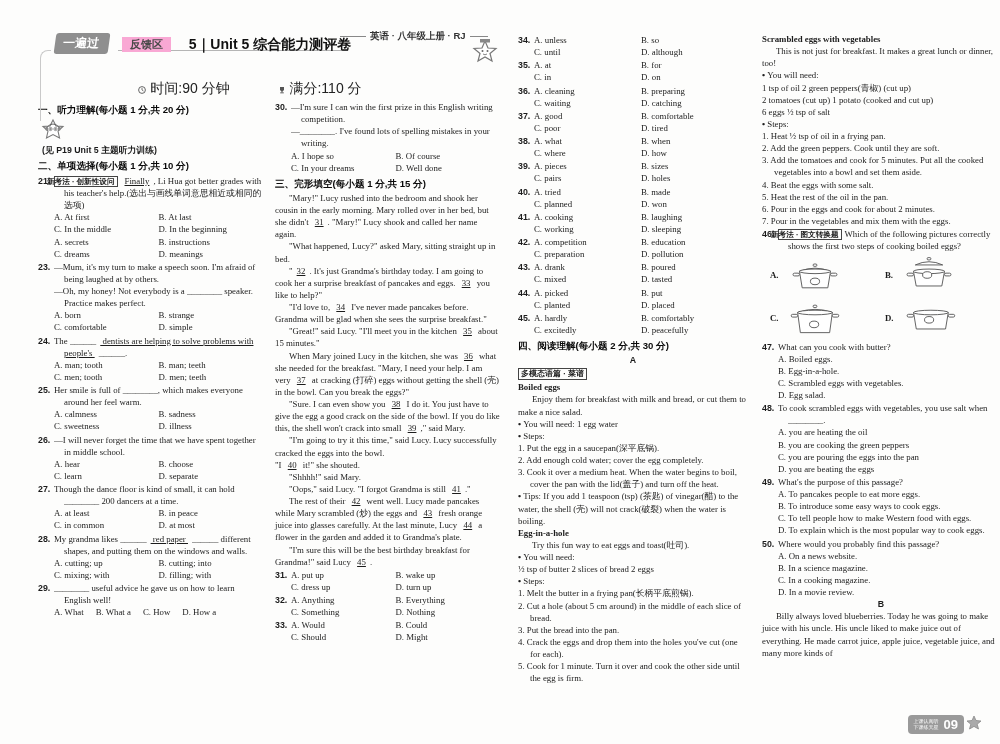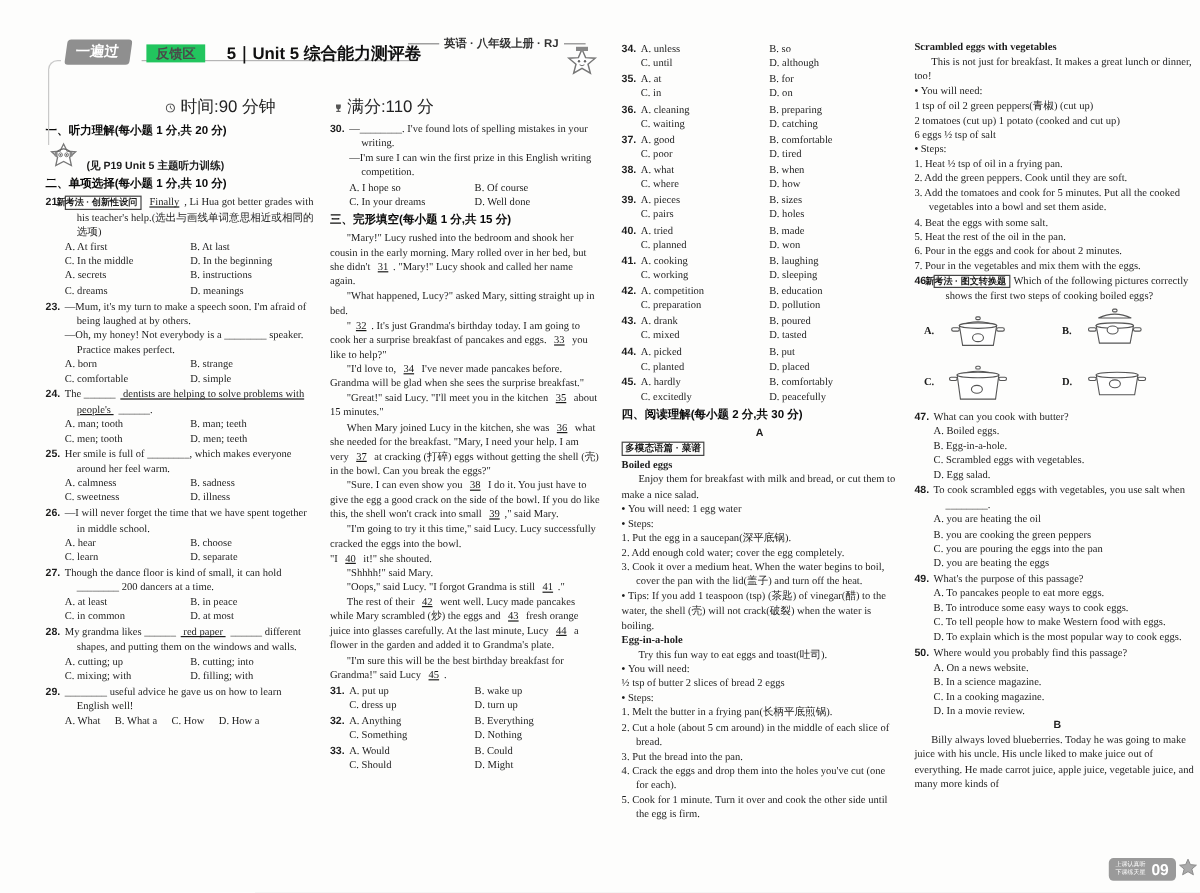--- a/index.html
+++ b/index.html
@@ -14,38 +14,38 @@
   #col1{margin-left:38px;margin-top:8px;}
   #col2{margin-left:12px;margin-top:8px;}
   #col3{margin-left:18px;margin-top:33px;}
   #col4{margin-left:14px;margin-top:33px;width:238px;}
 
   
   .header{position:relative;height:92px;}
   .brand-badge{position:absolute;left:55px;top:33px;background:#8f8f8f;color:#fff;
      font-family:"Liberation Sans",sans-serif;font-weight:bold;font-size:12px;
      padding:2px 10px 2px 8px;border-radius:3px;transform:skewX(-8deg);}
-  .zone-tab{position:absolute;left:122px;top:37px;color:#4a4a4a;background:#22c55e;
+  .zone-tab{position:absolute;left:122px;top:37px;color:#4a4a4a;background:#f9a8d4;
      font-family:"Liberation Sans",sans-serif;font-weight:bold;font-size:11px;padding:0 8px;z-index:2;}
   .brand-line{position:absolute;left:118px;top:50px;width:230px;height:0;border-top:1px solid #b5b5b5;}
   .corner{position:absolute;left:40px;top:50px;width:10px;height:70px;border-left:1px solid #c9c9c9;border-top:1px solid #c9c9c9;border-top-left-radius:8px;}
   .edition-wrap{position:absolute;left:340px;top:30px;display:flex;align-items:center;}
   .edition-dash{width:26px;border-top:1px solid #888;margin-right:4px;}
   .edition-dash.r{width:18px;margin:0 0 0 4px;}
   .edition{font-family:"Liberation Sans",sans-serif;font-weight:bold;font-size:9.5px;color:#333;white-space:nowrap;}
   .paper-title{position:absolute;left:90px;top:36px;width:360px;text-align:center;
      font-family:"Liberation Sans",sans-serif;font-weight:bold;font-size:14px;color:#111;}
   .meta-row{position:absolute;left:0;top:80px;width:500px;text-align:center;font-size:14px;
      font-family:"Liberation Sans",sans-serif;color:#222;}
   .meta-row .item{margin:0 22px;white-space:nowrap;}
   .mascot-top{position:absolute;left:472px;top:38px;}
 
   
   .h{font-family:"Liberation Sans",sans-serif;font-weight:bold;font-size:9.6px;margin:3px 0 2px 0;color:#0a0a0a;}
-  .listen{display:flex;align-items:flex-end;margin:2px 0 3px 0;}
+  .listen{display:flex;align-items:flex-start;margin:2px 0 3px 0;flex-direction:column;}
   .listen .txt{margin-left:4px;font-weight:bold;font-family:"Liberation Sans",sans-serif;font-size:8.8px;}
   .q{position:relative;padding-left:16px;margin-top:1px;}
   .q .num{position:absolute;left:0;top:0;font-weight:bold;font-family:"Liberation Sans",sans-serif;}
   .q .line{padding-left:10px;text-indent:-10px;}
   .tagbox{display:inline-block;border:0.8px solid #444;font-family:"Liberation Sans",sans-serif;
      font-weight:bold;font-size:7.6px;padding:0 2px;margin-right:3px;line-height:1.25;}
   .o2{display:flex;padding-left:16px;}
   .o2 .oa{width:50%;}
   .o2 .ob{flex:1;}
   .o4{padding-left:16px;display:flex;}
@@ -60,21 +60,21 @@
   .bullet{padding-left:0;}
   .bullet:before{content:"• ";font-weight:bold;}
   .step{padding-left:12px;text-indent:-12px;}
   .bl{text-decoration:underline;padding:0 4px;}
   .pics{padding-left:8px;margin:2px 0 2px 0;}
   .pics .row{display:flex;align-items:center;margin-bottom:3px;}
   .pics .cell{display:flex;align-items:center;width:50%;}
   .pics .plabel{font-weight:bold;margin-right:4px;font-family:"Liberation Serif",serif;}
 
   
-  .footer-badge{position:absolute;right:2px;bottom:10px;display:flex;align-items:center;}
+  .footer-badge{position:absolute;right:18px;bottom:10px;display:flex;align-items:center;}
   .fb-body{background:#9a9a9a;border-radius:4px;color:#fff;display:flex;align-items:center;padding:2px 6px;}
   .fb-slogan{font-size:5px;line-height:1.25;font-family:"Liberation Sans",sans-serif;text-align:center;margin-right:5px;}
   .fb-num{font-size:13px;font-weight:bold;font-family:"Liberation Sans",sans-serif;}
   .fb-star{margin-left:2px;}
   svg{display:block;}
 </style>
 </head>
 <body>
 
 <div class="page">
@@ -247,22 +247,22 @@
             <span>A. What</span>
             <span>B. What a</span>
             <span>C. How</span>
             <span>D. How a</span>
           </div>
         </div>
       <div class="col" id="col2">
           <div class="q">
             <span class="num">30.</span>
             <div class="body">
+              <div class="line">—I'm sure I can win the first prize in this English writing competition.</div>
               <div class="line">—________. I've found lots of spelling mistakes in your writing.</div>
-              <div class="line">—I'm sure I can win the first prize in this English writing competition.</div>
             </div>
           </div>
           <div class="o2">
             <span class="oa">A. I hope so</span>
             <span class="ob">B. Of course</span>
           </div>
           <div class="o2">
             <span class="oa">C. In your dreams</span>
             <span class="ob">D. Well done</span>
           </div>

